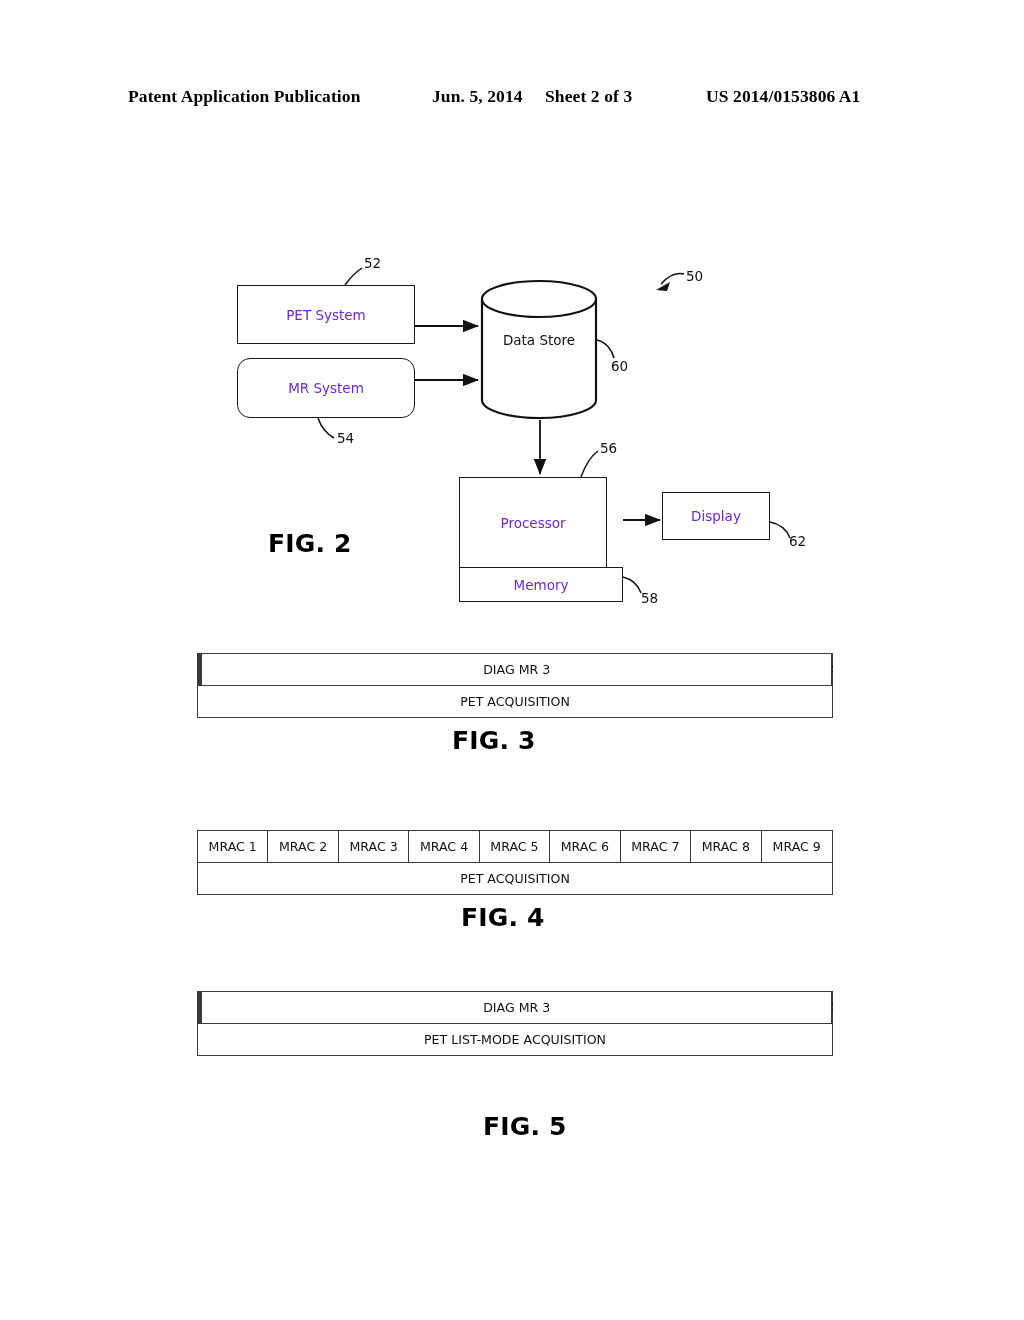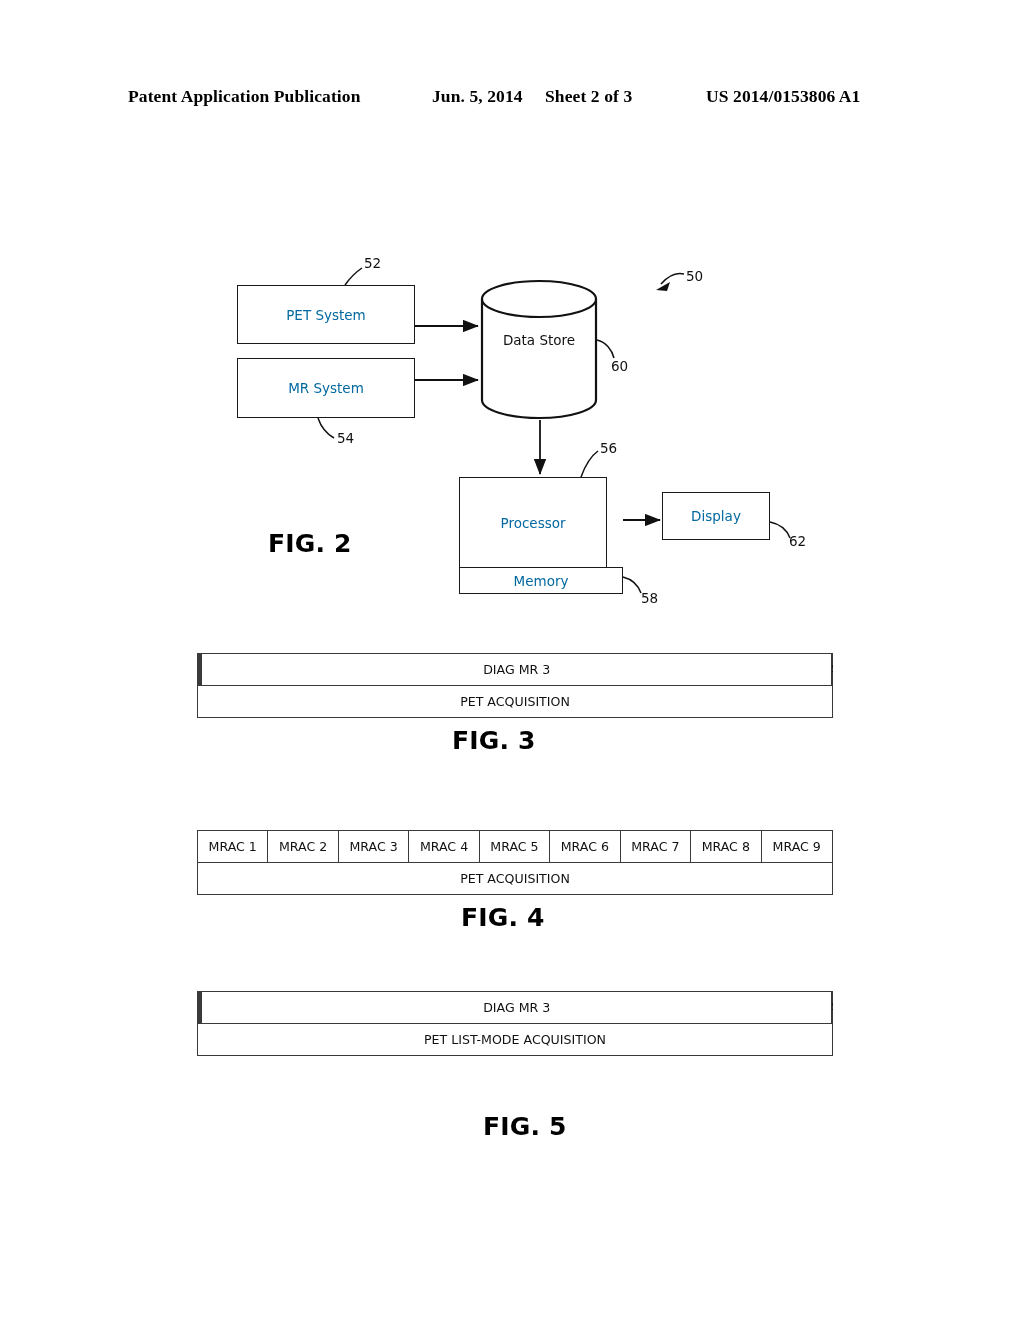--- a/index.html
+++ b/index.html
@@ -54,28 +54,28 @@
   .blk {
     position: absolute;
     border: 1.6px solid #1a1a1a;
     background: #ffffff;
     box-sizing: border-box;
     display: flex;
     align-items: center;
     justify-content: center;
     font-size: 13.5px;
     font-family: "DejaVu Sans", sans-serif;
-    color: #0369a1;
+    color: #6d28d9;
     white-space: nowrap;
   }
   #blk-pet      { left: 237px; top: 285px;  width: 178px; height: 59px; }
-  #blk-mr       { left: 237px; top: 358px;  width: 178px; height: 60px; }
+  #blk-mr       { left: 237px; top: 358px;  width: 178px; height: 60px; border-radius: 13px; }
   #blk-processor{ left: 459px; top: 477px;  width: 148px; height: 90px;
                   border-bottom: none; }
-  #blk-memory   { left: 459px; top: 567px;  width: 164px; height: 27px; }
+  #blk-memory   { left: 459px; top: 567px;  width: 164px; height: 35px; }
   #blk-display  { left: 662px; top: 492px;  width: 108px; height: 48px; }
 
   
   #cyl-datastore {
     position: absolute;
     left: 480px; top: 279px;
     width: 108px; height: 141px;
   }
   #cyl-datastore .cyl-label {
     position: absolute;

